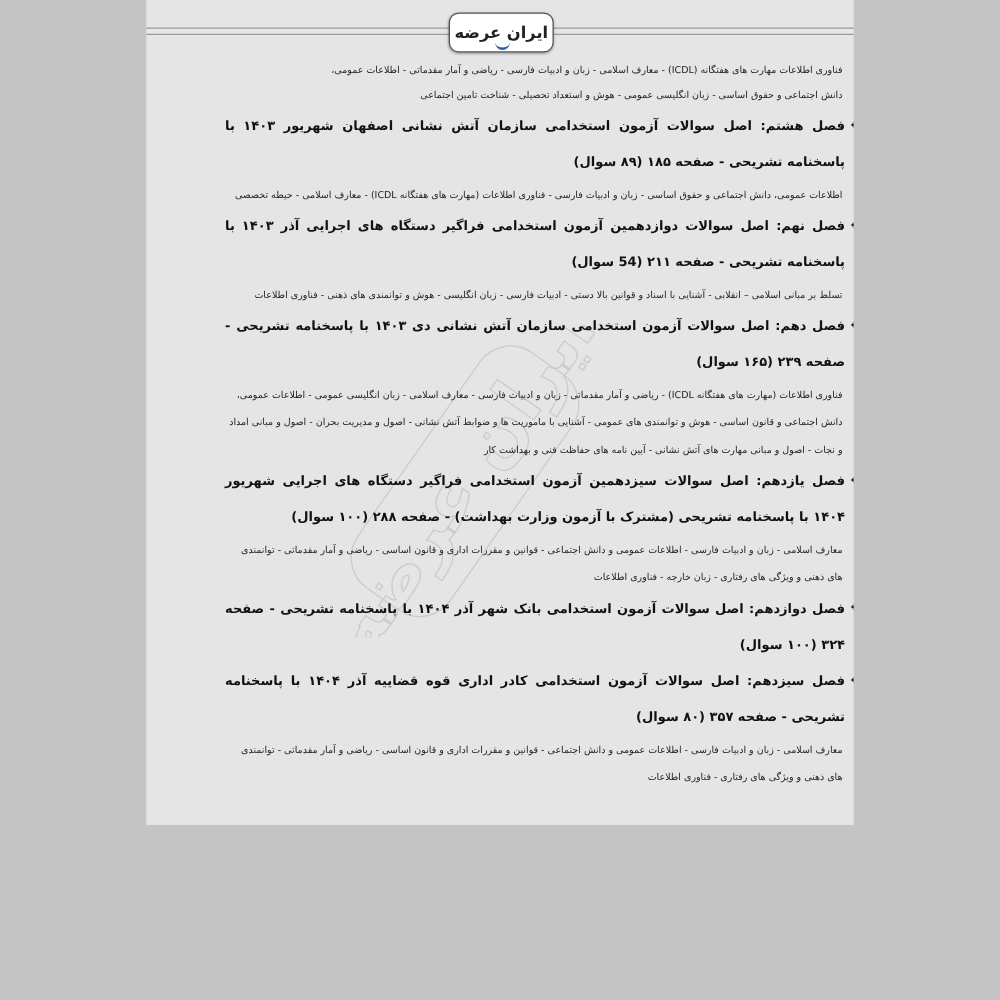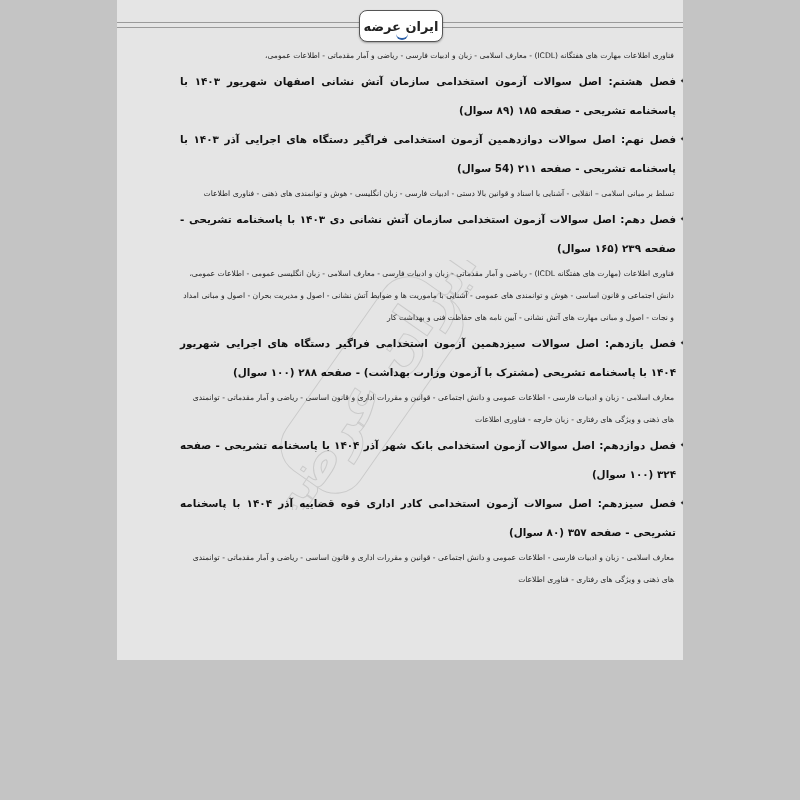--- a/index.html
+++ b/index.html
@@ -83,25 +83,27 @@
 
   <svg class="watermark" viewBox="0 0 210 250">
     <g transform="rotate(-55 105 125)" fill="none" stroke="#9a9a9a" stroke-width="1">
       <rect x="-10" y="80" width="230" height="90" rx="30"></rect>
       <text x="105" y="142" text-anchor="middle" font-size="56" font-weight="bold" font-family="DejaVu Sans, sans-serif" stroke="#9a9a9a" fill="none">ایران عرضه</text>
     </g>
   </svg>
 
   <div class="content">
     <div class="detail">فناوری اطلاعات مهارت های هفتگانه (ICDL) - معارف اسلامی - زبان و ادبیات فارسی - ریاضی و آمار مقدماتی - اطلاعات عمومی،</div>
+    <div class="detail" style="margin-top:-2px;">دانش اجتماعی و حقوق اساسی - زبان انگلیسی عمومی - هوش و استعداد تحصیلی - شناخت تامین اجتماعی</div>
 
     <div class="chapter">
       <span class="bullet">❖</span>
       <span class="chapter-text">فصل هشتم: اصل سوالات آزمون استخدامی سازمان آتش نشانی اصفهان شهریور ۱۴۰۳ با پاسخنامه تشریحی - صفحه ۱۸۵ (۸۹ سوال)</span>
     </div>
+    <div class="detail">اطلاعات عمومی، دانش اجتماعی و حقوق اساسی - زبان و ادبیات فارسی - فناوری اطلاعات (مهارت های هفتگانه ICDL) - معارف اسلامی - حیطه تخصصی</div>
 
     <div class="chapter">
       <span class="bullet">❖</span>
       <span class="chapter-text">فصل نهم: اصل سوالات دوازدهمین آزمون استخدامی فراگیر دستگاه های اجرایی آذر ۱۴۰۳ با پاسخنامه تشریحی - صفحه ۲۱۱ (54 سوال)</span>
     </div>
     <div class="detail">تسلط بر مبانی اسلامی – انقلابی - آشنایی با اسناد و قوانین بالا دستی - ادبیات فارسی - زبان انگلیسی - هوش و توانمندی های ذهنی - فناوری اطلاعات</div>
 
     <div class="chapter">
       <span class="bullet">❖</span>
       <span class="chapter-text">فصل دهم: اصل سوالات آزمون استخدامی سازمان آتش نشانی دی ۱۴۰۳ با پاسخنامه تشریحی - صفحه ۲۳۹ (۱۶۵ سوال)</span>

